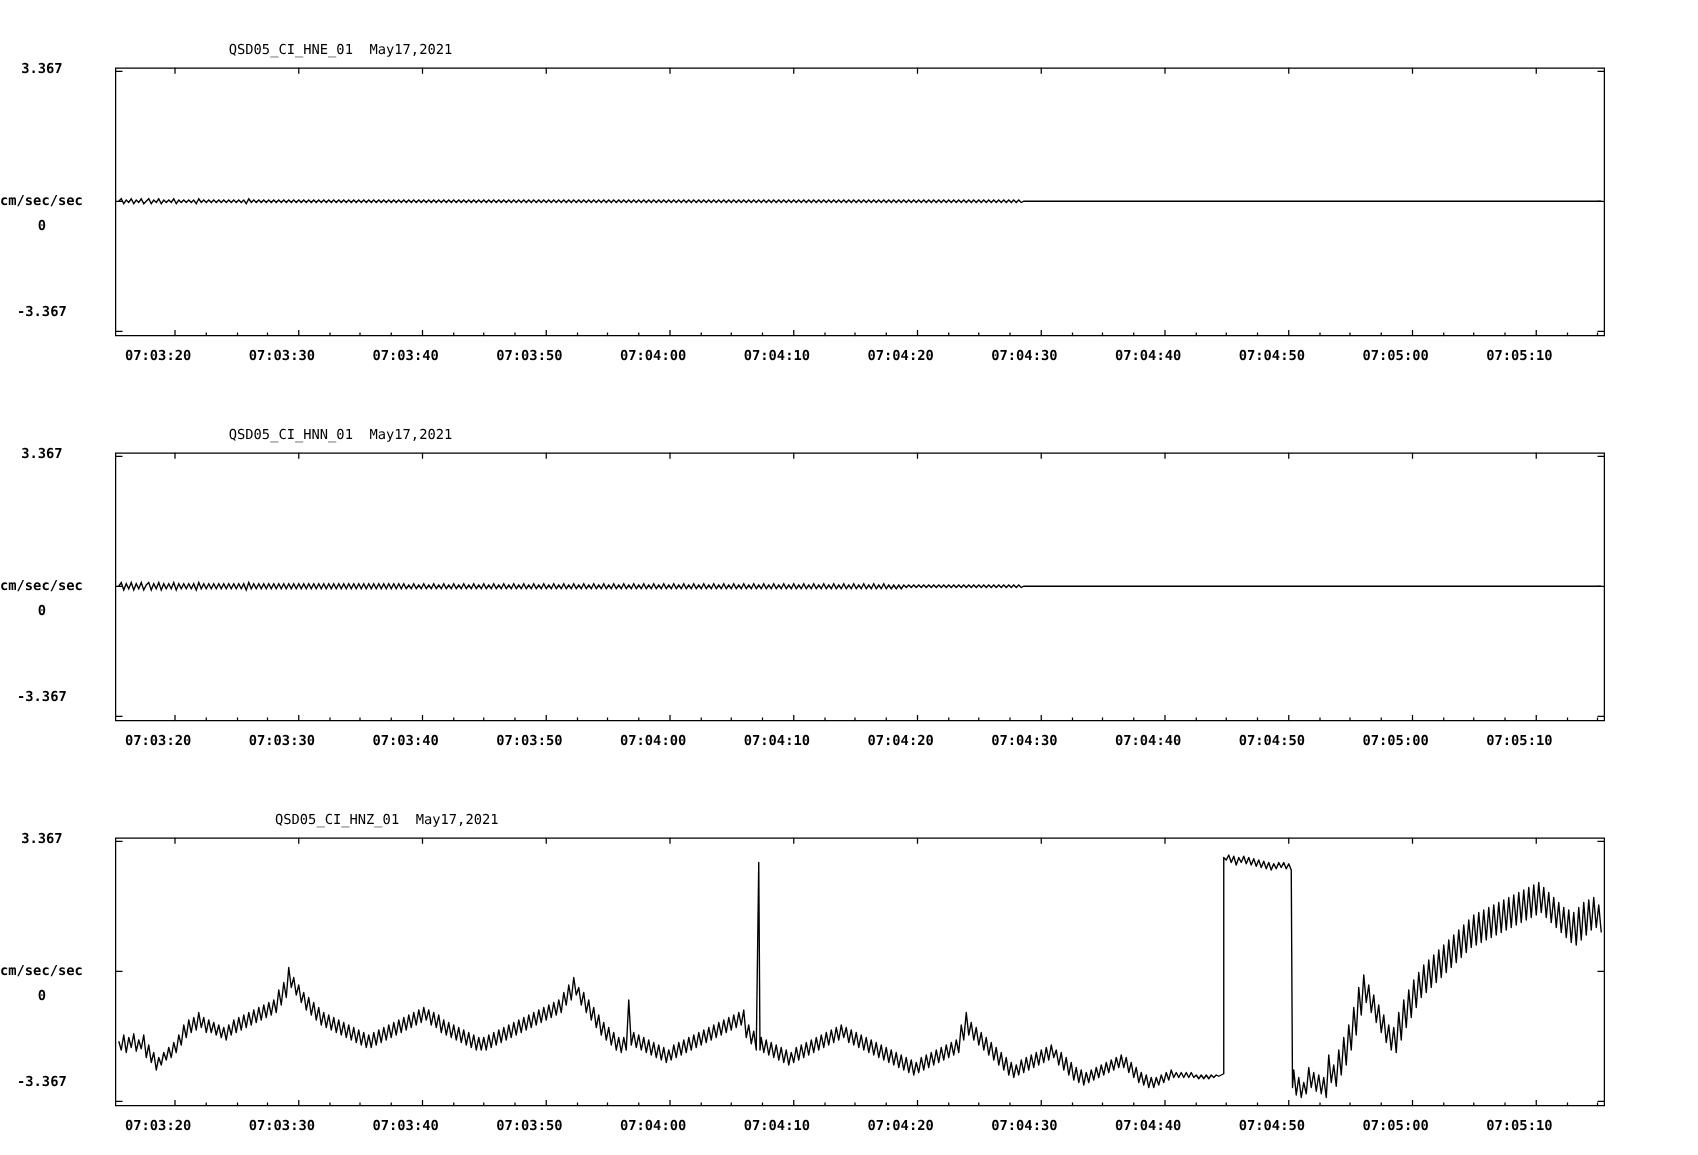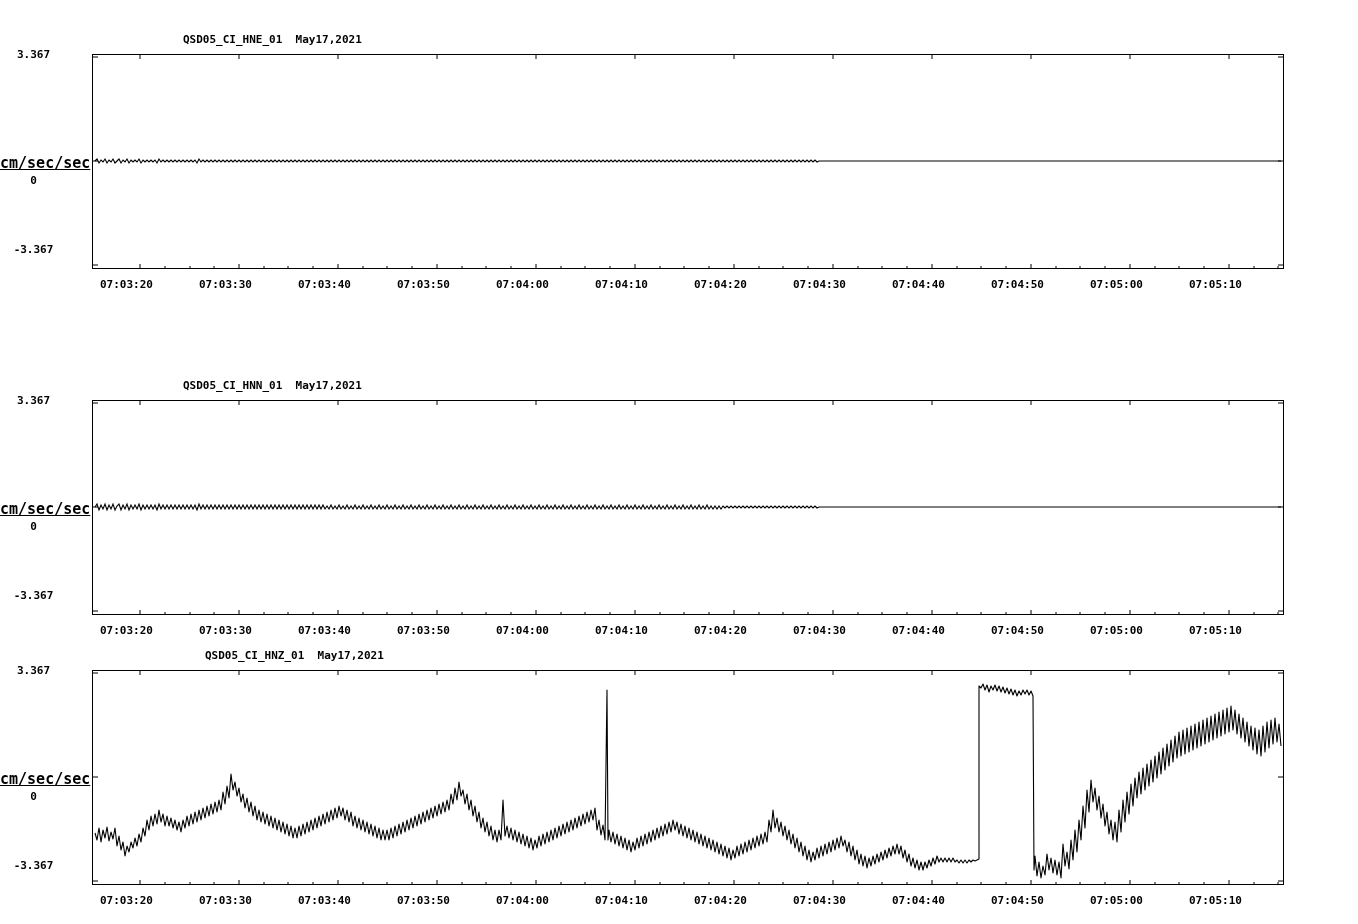--- a/index.html
+++ b/index.html
@@ -43,33 +43,32 @@
     position: absolute;
     left: 0;
     top: 0;
     width: 100%;
     height: 100%;
     display: block;
   }
   .panel-title {
     position: absolute;
     font-size: 11px;
-    font-weight: bold;
+    font-weight: normal;
     letter-spacing: 0px;
     white-space: pre;
     color: #000;
   }
   .ylabel {
     position: absolute;
-    font-size: 15px;
+    font-size: 11px;
     font-weight: bold;
-    text-align: center;
+    text-align: left;
     white-space: pre;
     color: #000;
-    text-decoration: underline;
   }
   .ytick {
     position: absolute;
     font-size: 11px;
     font-weight: bold;
     text-align: center;
     white-space: pre;
     color: #000;
   }
   .xtick {
@@ -115,21 +114,21 @@
     <div class="xtick" style="left:595px; top:243px; width:80px;">07:04:10</div>
     <div class="xtick" style="left:694px; top:243px; width:80px;">07:04:20</div>
     <div class="xtick" style="left:793px; top:243px; width:80px;">07:04:30</div>
     <div class="xtick" style="left:892px; top:243px; width:80px;">07:04:40</div>
     <div class="xtick" style="left:991px; top:243px; width:80px;">07:04:50</div>
     <div class="xtick" style="left:1090px; top:243px; width:80px;">07:05:00</div>
     <div class="xtick" style="left:1189px; top:243px; width:80px;">07:05:10</div>
   </div>
 </div>
 
-<div class="panel" style="top:343px; height:255px;margin-top:38px;">
+<div class="panel" style="top:343px; height:255px;">
   <div class="panel-title" style="left:183px; top:-2px;">QSD05_CI_HNN_01  May17,2021</div>
   <div class="ylabel" style="left:0px; top:119px; width:84px;">cm/sec/sec</div>
   <div class="ytick" style="left:0px; top:13px; width:67px;">3.367</div>
   <div class="ytick" style="left:0px; top:139px; width:67px;">0</div>
   <div class="ytick" style="left:0px; top:208px; width:67px;">-3.367</div>
   <div class="plot-wrap" style="height:215px; top:19px;">
     <div class="frame"></div>
     <svg class="trace-svg" viewBox="0 0 1192 215" preserveAspectRatio="none">
       <g stroke="#000000" stroke-width="1" fill="none">
         <path d="M48,0 v5 M147,0 v5 M246,0 v5 M345,0 v5 M444,0 v5 M543,0 v5 M642,0 v5 M741,0 v5 M840,0 v5 M939,0 v5 M1038,0 v5 M1137,0 v5"></path>
@@ -151,21 +150,21 @@
     <div class="xtick" style="left:694px; top:243px; width:80px;">07:04:20</div>
     <div class="xtick" style="left:793px; top:243px; width:80px;">07:04:30</div>
     <div class="xtick" style="left:892px; top:243px; width:80px;">07:04:40</div>
     <div class="xtick" style="left:991px; top:243px; width:80px;">07:04:50</div>
     <div class="xtick" style="left:1090px; top:243px; width:80px;">07:05:00</div>
     <div class="xtick" style="left:1189px; top:243px; width:80px;">07:05:10</div>
   </div>
 </div>
 
 <div class="panel" style="top:651px; height:255px;">
-  <div class="panel-title" style="left:169px; top:-2px;padding-left:36px;">QSD05_CI_HNZ_01  May17,2021</div>
+  <div class="panel-title" style="left:184px; top:-2px;padding-left:36px;">QSD05_CI_HNZ_01  May17,2021</div>
   <div class="ylabel" style="left:0px; top:119px; width:84px;">cm/sec/sec</div>
   <div class="ytick" style="left:0px; top:13px; width:67px;">3.367</div>
   <div class="ytick" style="left:0px; top:139px; width:67px;">0</div>
   <div class="ytick" style="left:0px; top:208px; width:67px;">-3.367</div>
   <div class="plot-wrap" style="height:215px; top:19px;">
     <div class="frame"></div>
     <svg class="trace-svg" viewBox="0 0 1192 215" preserveAspectRatio="none">
       <g stroke="#000000" stroke-width="1" fill="none">
         <path d="M48,0 v5 M147,0 v5 M246,0 v5 M345,0 v5 M444,0 v5 M543,0 v5 M642,0 v5 M741,0 v5 M840,0 v5 M939,0 v5 M1038,0 v5 M1137,0 v5"></path>
         <path d="M48,215 v-5 M147,215 v-5 M246,215 v-5 M345,215 v-5 M444,215 v-5 M543,215 v-5 M642,215 v-5 M741,215 v-5 M840,215 v-5 M939,215 v-5 M1038,215 v-5 M1137,215 v-5"></path>

